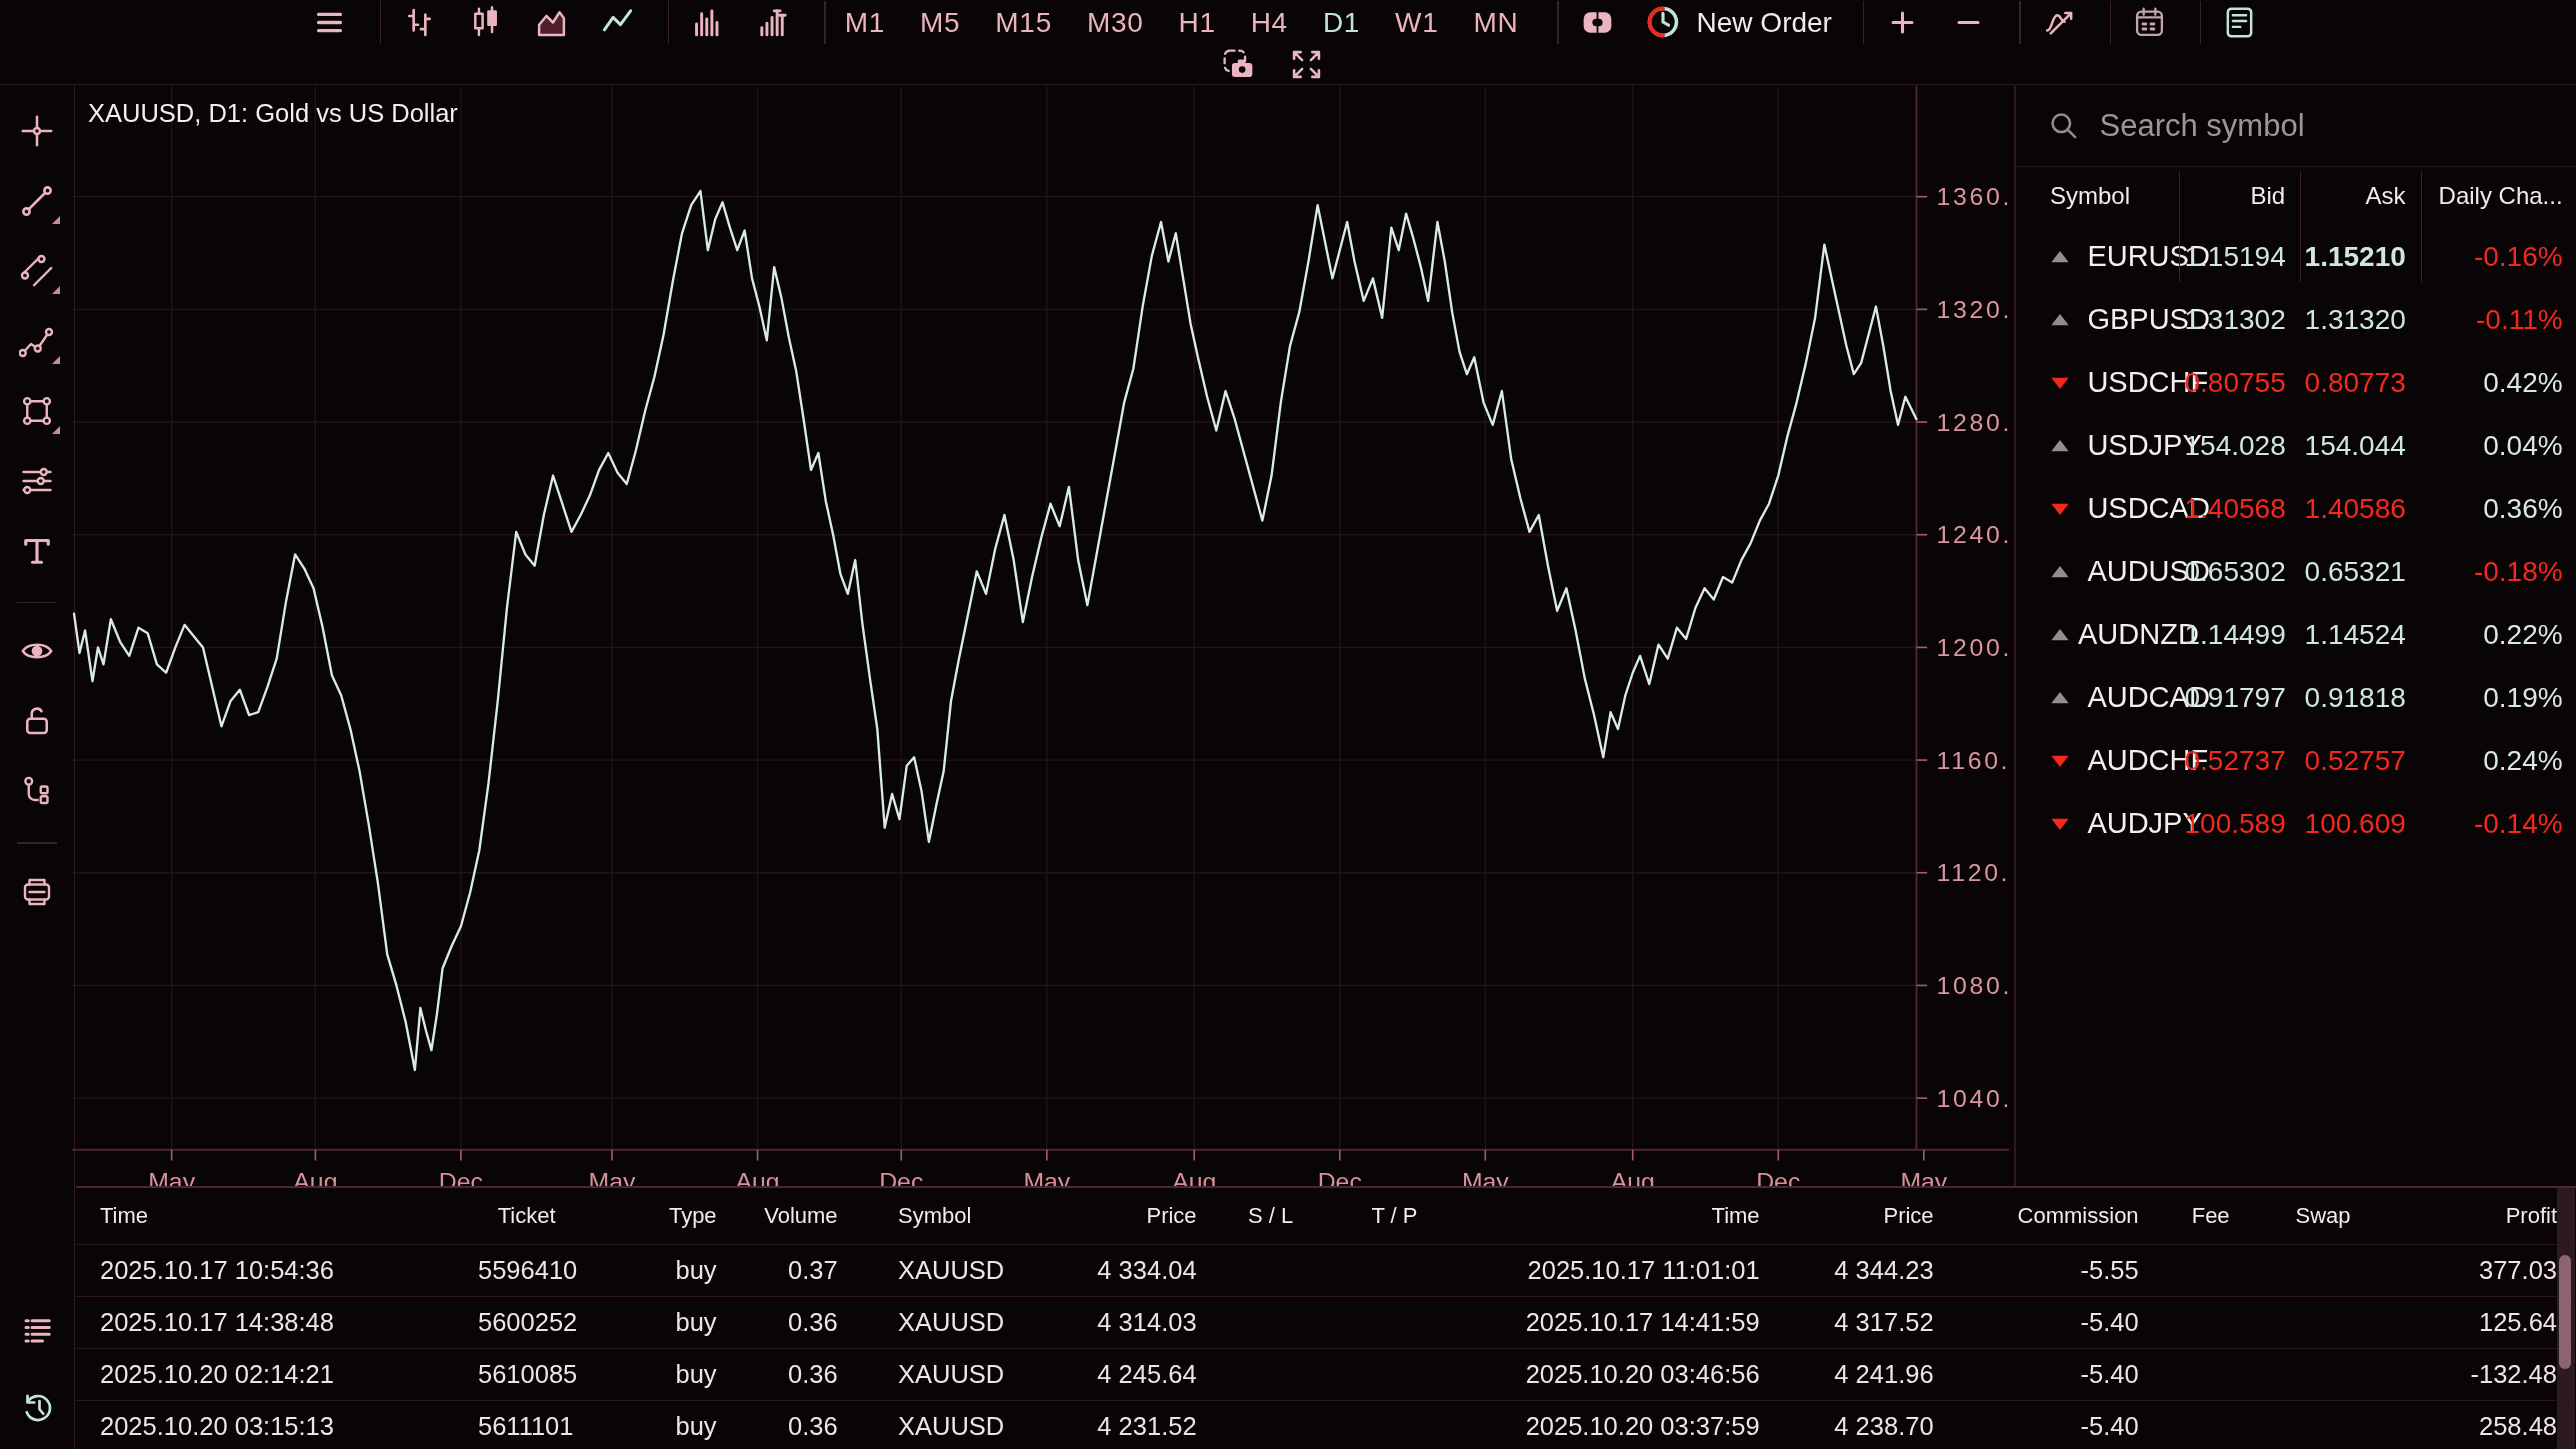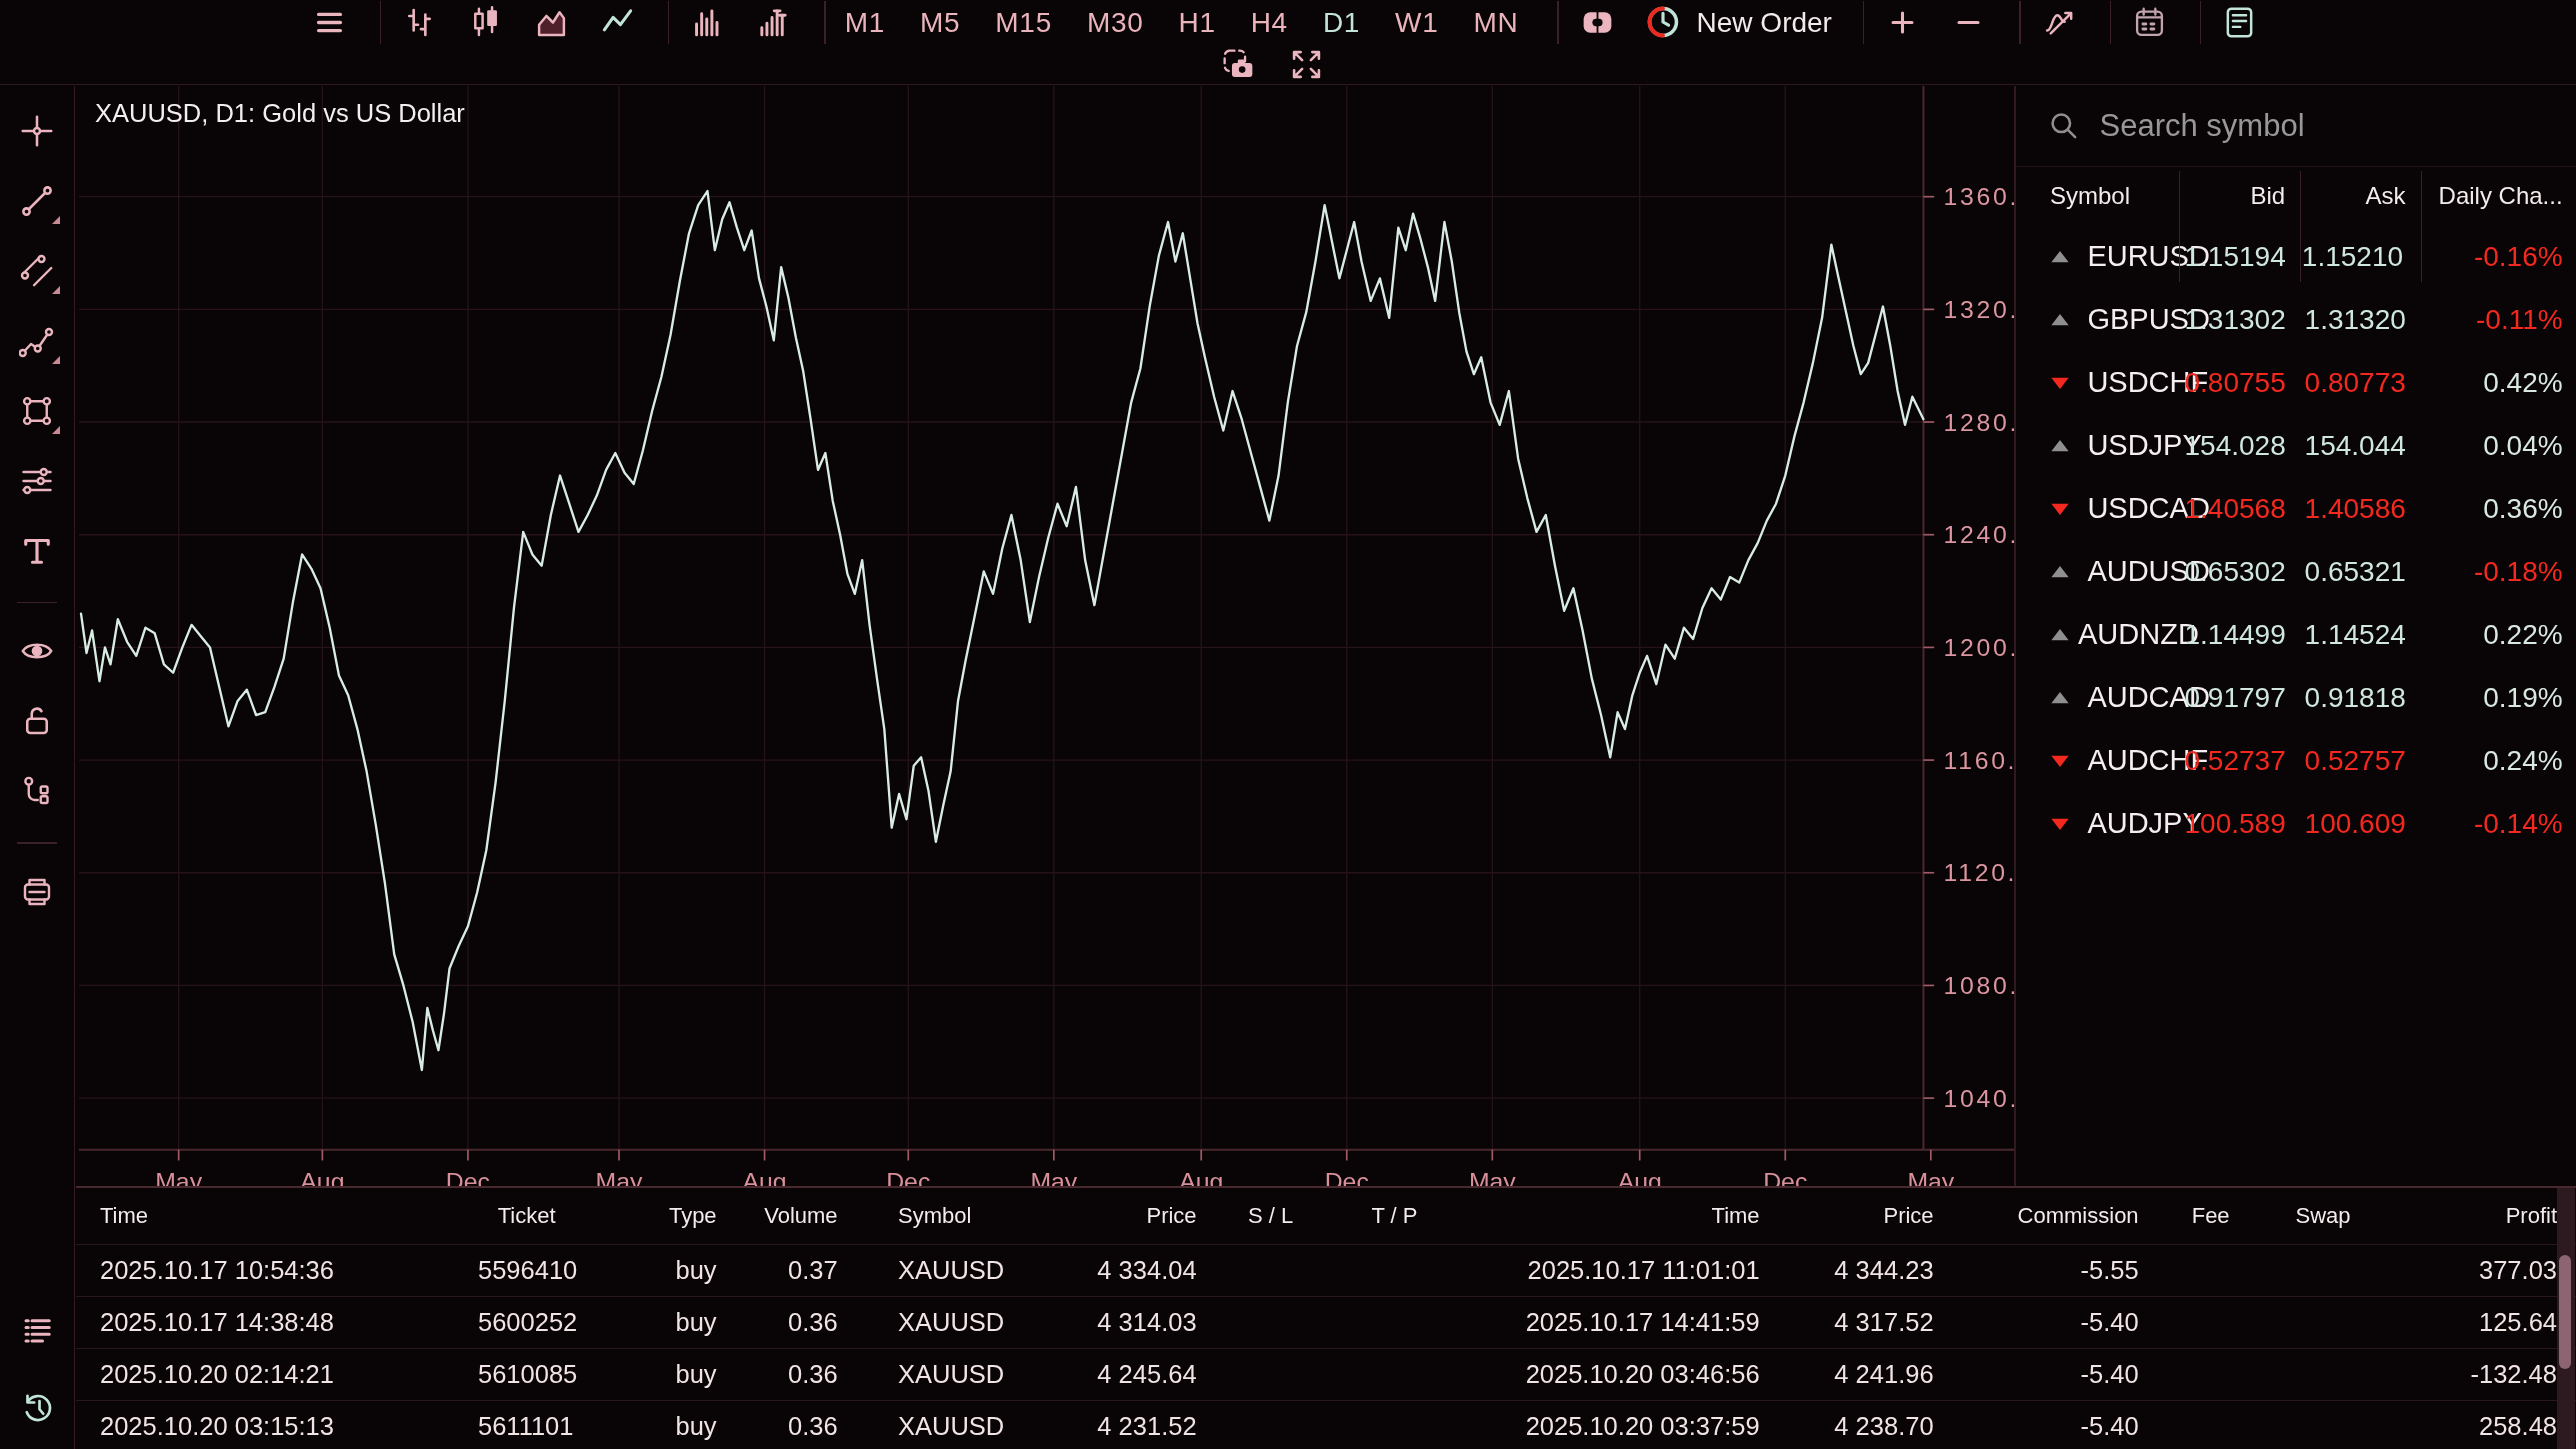--- a/index.html
+++ b/index.html
@@ -7,21 +7,21 @@
               font-family:"Liberation Sans", sans-serif; }
 
   
   #topbar { position:absolute; left:0; top:0; width:2576px; height:85px;
             border-bottom:1.3px solid #2e191e; display:flex; align-items:center;flex-direction:column; }
   #topbar-left { display:flex; align-items:center; padding-left:20px; flex:1 1 auto; }
   #topbar-right { display:flex; align-items:center; gap:29.5px; padding-right:31px; }
   #left-toolbar { position:absolute; left:0; top:86px; width:75px; height:1363px;
                   border-right:1.3px solid #321c22; display:flex; flex-direction:column;
                   align-items:center; padding-top:21.5px; }
-  #chart { position:absolute; left:79px; top:86px; width:1937px; height:1100px; }
+  #chart { position:absolute; left:72px; top:86px; width:1937px; height:1100px; }
   #market-watch { position:absolute; left:2014px; top:86px; width:562px; height:1100px;
                   border-left:2px solid #301a20; }
   #bottom { position:absolute; left:76px; top:1186px; width:2500px; height:263px;
             border-top:2px solid #4a2830; }
 
   
   .tb-btn { width:39px; height:39px; margin-right:27px; display:flex; align-items:center;
             justify-content:center; cursor:pointer; flex:0 0 auto; }
   .tb-btn svg { width:35px; height:35px; display:block; }
   .tb-sep { width:1.3px; height:43px; background:#3a2128; margin:0 19px 0 4px; flex:0 0 auto; }
@@ -434,21 +434,21 @@
     </div>
   <div id="mw-rows">
       <div class="mw-row">
         <div class="mw-sym" style="width: 163px; padding-left: 34px;">
           <span class="tri"><svg viewBox="0 0 30 24">
               <polygon points="15,3 28,20 2,20" fill="#8f8f8f"></polygon>
             </svg></span>
           <span class="name">EURUSD</span>
         </div>
         <div class="mw-num c-teal" style="width: 121px; text-align: right; padding-right: 13.4px;">1.15194</div>
-        <div class="mw-num c-teal" style="width: 121px; text-align: center; padding-right: 13.4px;">1.15210</div>
+        <div class="mw-num c-teal" style="width: 121px; text-align: right; padding-right: 13.4px; font-weight: bold;">1.15210</div>
         <div class="mw-num c-red" style="width: 158px; text-align: right; padding-right: 13.4px;">-0.16%</div>
       </div>
       <div class="mw-row">
         <div class="mw-sym" style="width: 163px; padding-left: 34px;">
           <span class="tri"><svg viewBox="0 0 30 24">
               <polygon points="15,3 28,20 2,20" fill="#8f8f8f"></polygon>
             </svg></span>
           <span class="name">GBPUSD</span>
         </div>
         <div class="mw-num c-teal" style="width: 121px; text-align: right; padding-right: 13.4px;">1.31302</div>

